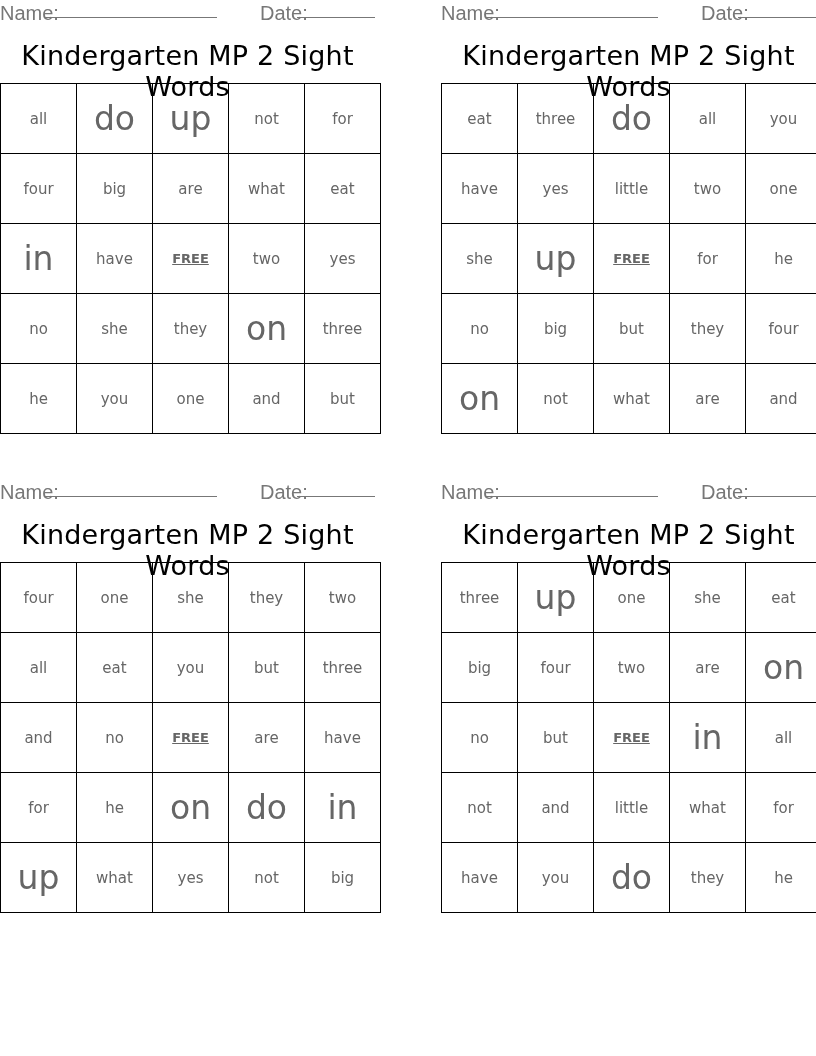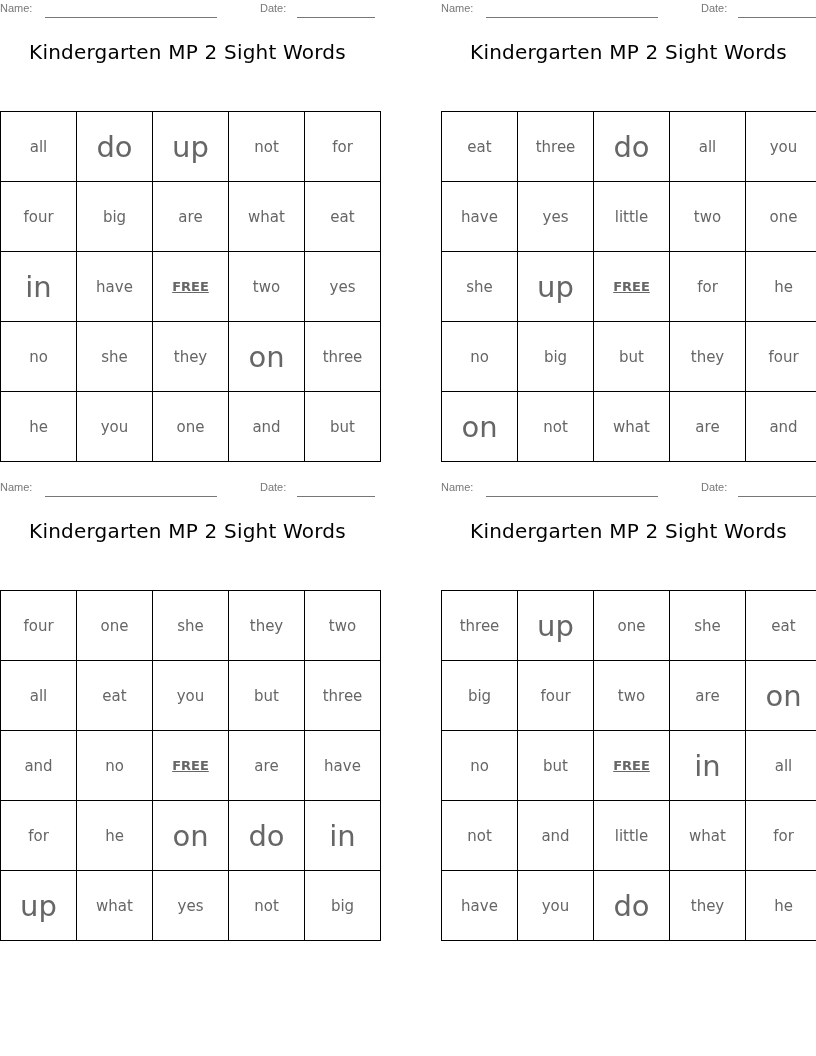--- a/index.html
+++ b/index.html
@@ -1,28 +1,28 @@
 <!DOCTYPE html>
 <html><head>
 <meta charset="utf-8">
 <style>
   html, body { margin: 0; padding: 0; background: #ffffff; }
   body { width: 816px; height: 1056px; position: relative; overflow: hidden; }
   .card { position: absolute; width: 375px; height: 433px; }
   .hdr { position: absolute; top: 2px; left: 0; width: 375px; height: 18px;
-         font-family: "Liberation Sans", sans-serif; font-size: 11px; color: #777; }
+         font-family: "Liberation Sans", sans-serif; font-size: 20px; color: #777; }
   .hdr .lbl { position: absolute; top: 0; }
   .hdr .line { position: absolute; top: 15px; height: 0; border-bottom: 1px solid #777; }
   .title { position: absolute; top: 40px; left: 0; width: 375px; text-align: center;
-           font-family: "DejaVu Sans", sans-serif; font-size: 20px; color: #000; letter-spacing: 0.2px; }
+           font-family: "DejaVu Sans", sans-serif; font-size: 27px; color: #000; letter-spacing: 0.2px; }
   .grid { position: absolute; top: 83px; left: 0; width: 375px; height: 350px;
-          border-collapse: collapse; table-layout: fixed; margin-top: 28px; }
+          border-collapse: collapse; table-layout: fixed; }
   .grid td { border: 1px solid #000; width: 75px; height: 69px; padding: 0; text-align: center;
              vertical-align: middle; font-family: "DejaVu Sans", sans-serif; font-size: 15px; color: #666; }
-  .grid td.big { font-size: 29px; }
+  .grid td.big { font-size: 33px; }
   .grid td.free { font-weight: bold; text-decoration: underline; font-size: 13px; }
 </style>
 </head>
 <body>
 
 <div class="card" style="left:0; top:0;">
   <div class="hdr">
     <span class="lbl" style="left:0;">Name:</span>
     <span class="line" style="left:45px; width:172px;"></span>
     <span class="lbl" style="left:260px;">Date:</span>

